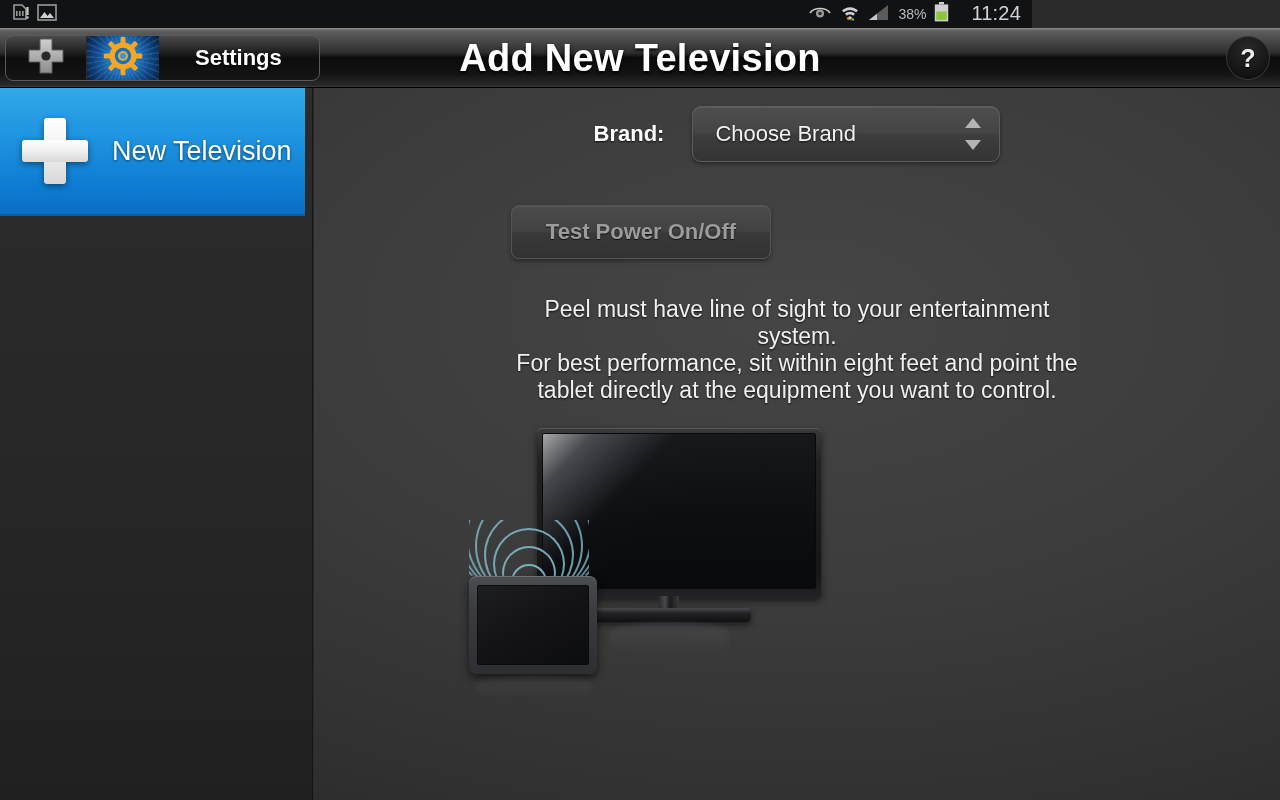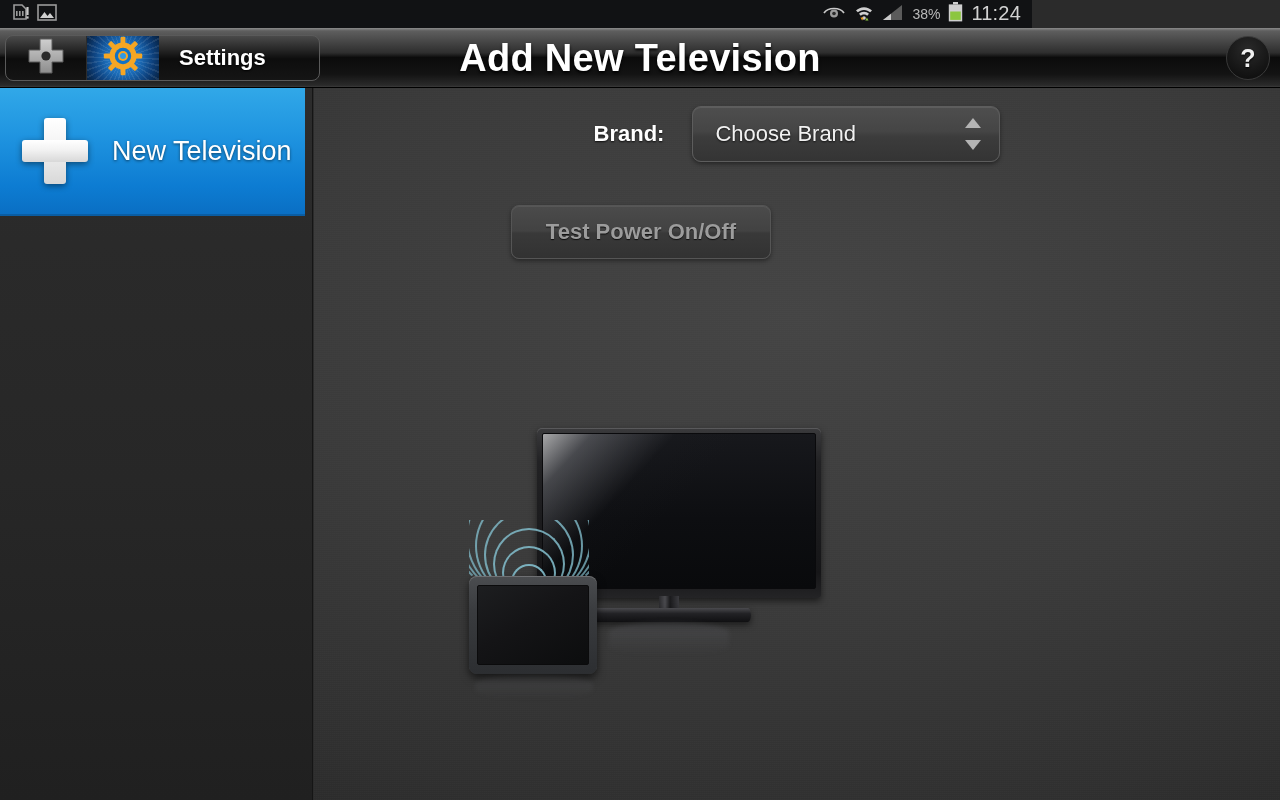--- a/index.html
+++ b/index.html
@@ -45,21 +45,21 @@
   .sb-icon { display: block; }
   .sb-battery-pct {
     color: #b9b9b9;
     font-size: 14px;
     letter-spacing: 0px;
   }
   .sb-clock {
     color: #d2d2d2;
     font-size: 20px;
     letter-spacing: 0.2px;
-    margin-left: 0;
+    margin-left: 14px;
     position: relative;
     top: -1px;
   }
 
   
   #header {
     position: absolute;
     left: 0; top: 28px;
     width: 1280px; height: 60px;
     background: linear-gradient(to bottom,
@@ -104,21 +104,21 @@
     inset: 0;
     background:
       repeating-conic-gradient(from 0deg at 50% 50%,
         rgba(255,255,255,0.16) 0deg 3deg, rgba(255,255,255,0) 3deg 10deg);
     opacity: .55;
   }
   #settings-label {
     color: #fff;
     font-size: 22px;
     font-weight: bold;
-    margin-left: 20px;
+    margin-left: 36px;
     text-shadow: 0 1px 2px #000;
   }
   #page-title {
     position: absolute;
     left: 0; top: 0;
     width: 1280px; height: 68px;
     line-height: 60px;
     text-align: center;
     color: #fff;
     font-size: 38px;
@@ -507,20 +507,26 @@
       <span id="brand-label">Brand:</span>
       <div id="brand-select">
         <span id="brand-select-value">Choose Brand</span>
         <span id="brand-spinner">
           <i class="up"></i>
             <i class="down"></i>
         </span>
       </div>
     </div>
 
+    <div id="instructions">
+      <span class="line">Peel must have line of sight to your entertainment</span>
+      <span class="line">system.</span>
+      <span class="line">For best performance, sit within eight feet and point the</span>
+      <span class="line">tablet directly at the equipment you want to control.</span>
+    </div>
 
     <div id="illustration">
       <div id="tv">
         <div id="tv-screen"></div>
       </div>
       <div id="tv-neck"></div>
       <div id="tv-base"></div>
       <div id="tv-reflection"></div>
       <div id="ir-waves">
           <i style="width: 32px; height: 32px; opacity: 0.95;"></i>

